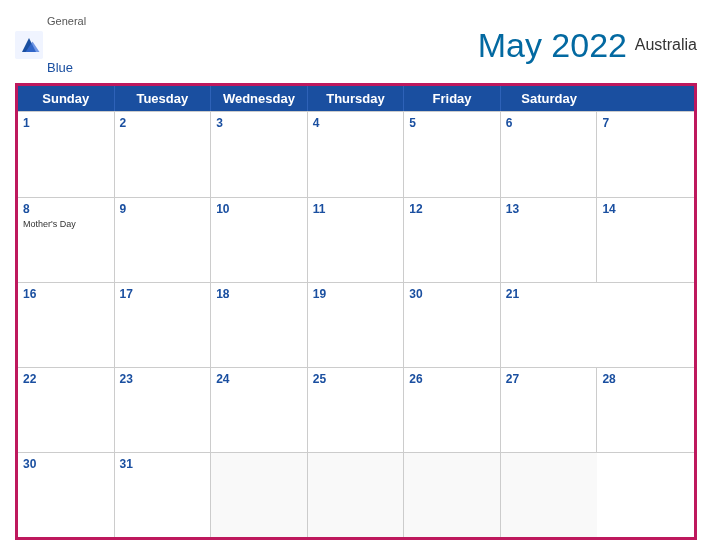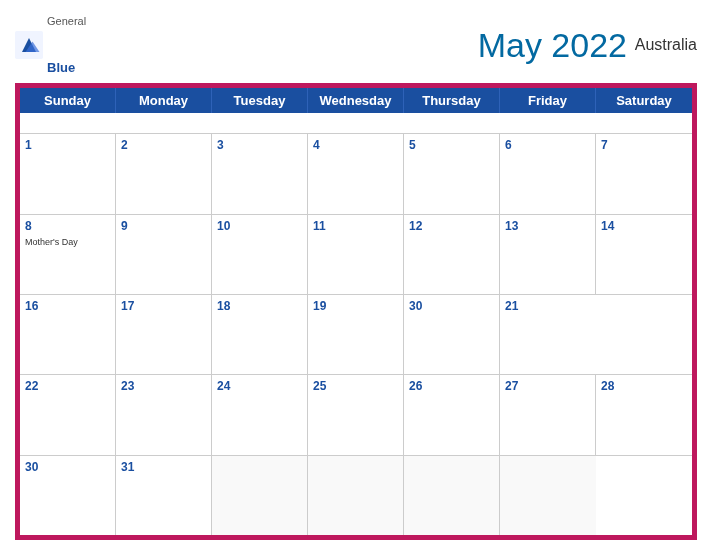--- a/index.html
+++ b/index.html
@@ -28,21 +28,21 @@
       flex-direction: column;
       line-height: 1.1;
       gap: 34px;
     }
     .logo-general {
       font-size: 11px;
       color: #555;
     }
     .logo-blue {
       font-size: 13px;
-      font-weight: bold;
+      font-weight: normal;
       color: #1a4fa0;
     }
     .logo-icon {
       width: 28px;
       height: 28px;
     }
     .calendar-title {
       font-size: 34px;
       color: #0369a1;
       font-weight: normal;
@@ -52,22 +52,21 @@
     .country {
       font-size: 16px;
       color: #333;
       min-width: 70px;
       text-align: right;
     }
     .calendar {
       flex: 1;
       display: flex;
       flex-direction: column;
-      border: 5px solid #be185d;
-      gap: 20px;
+      border: 3px solid #be185d;
     }
     .day-headers {
       display: grid;
       grid-template-columns: repeat(7, 1fr);
       background: #1a4fa0;
     }
     .day-header {
       color: #fff;
       text-align: center;
       padding: 5px 2px;
@@ -129,21 +128,20 @@
       <span class="logo-blue">Blue</span>
     </div>
   </div>
   <div class="calendar-title">May 2022</div>
   <div class="country">Australia</div>
 </div>
 
 <div class="calendar">
   <div class="day-headers">
     <div class="day-header">Sunday</div>
-    <div class="day-header">Monday</div>
     <div class="day-header">Tuesday</div>
     <div class="day-header">Wednesday</div>
     <div class="day-header">Thursday</div>
     <div class="day-header">Friday</div>
     <div class="day-header">Saturday</div>
   </div>
   <div class="calendar-grid">
 
     <div class="week-row">
       <div class="day-cell">

